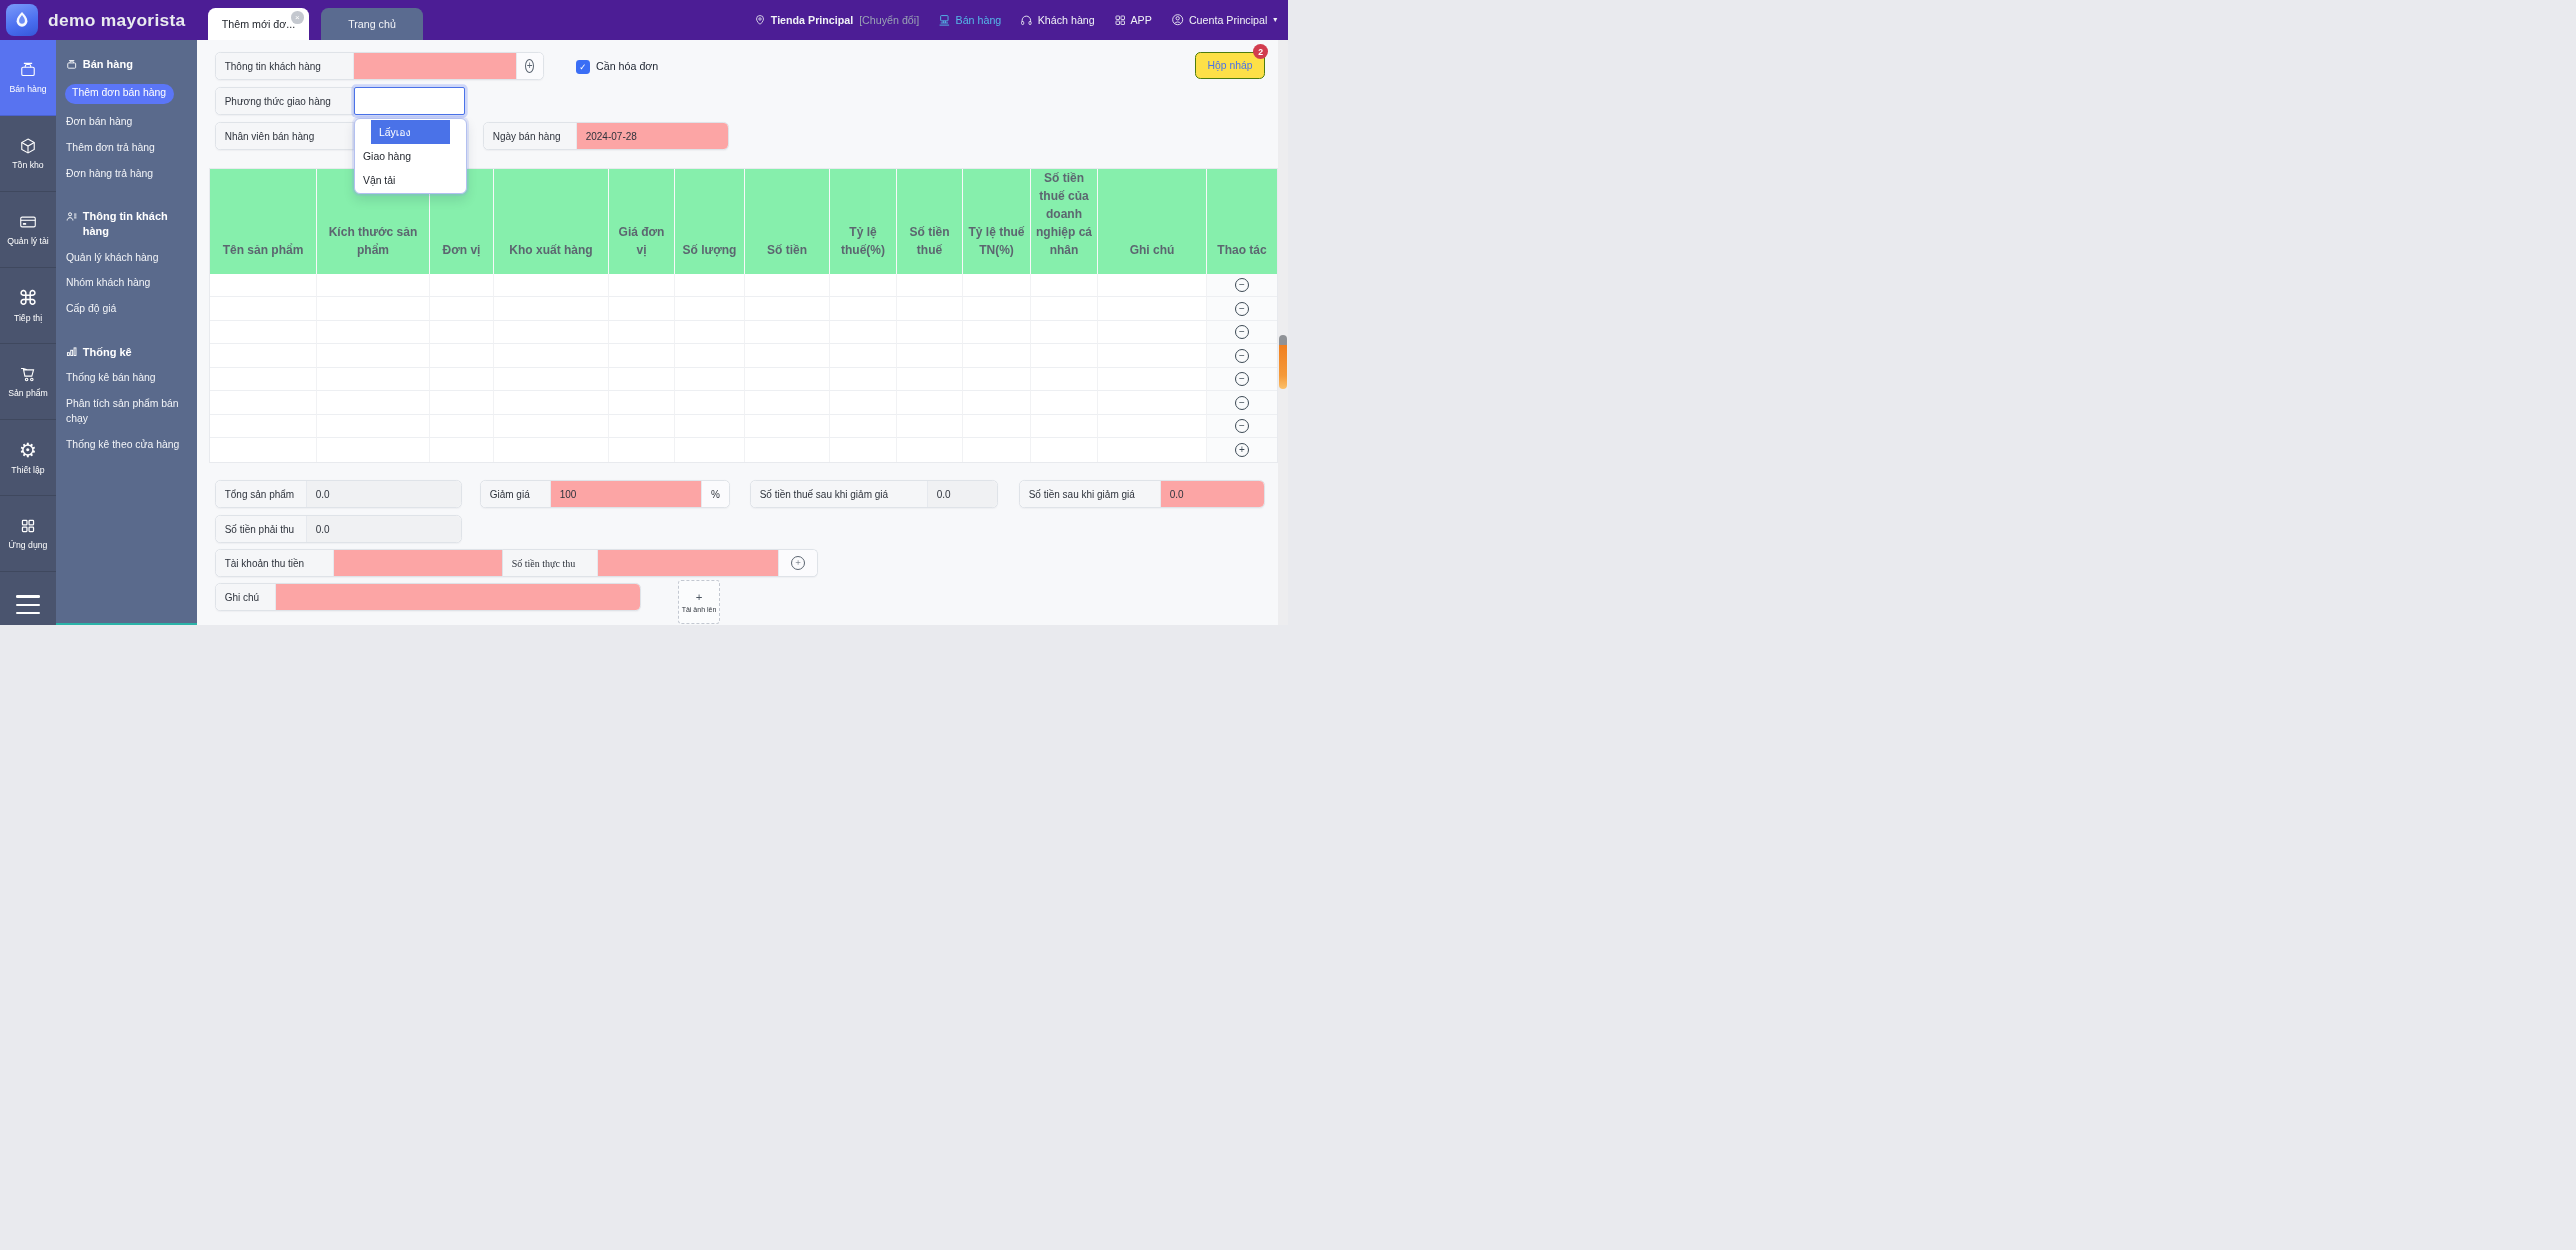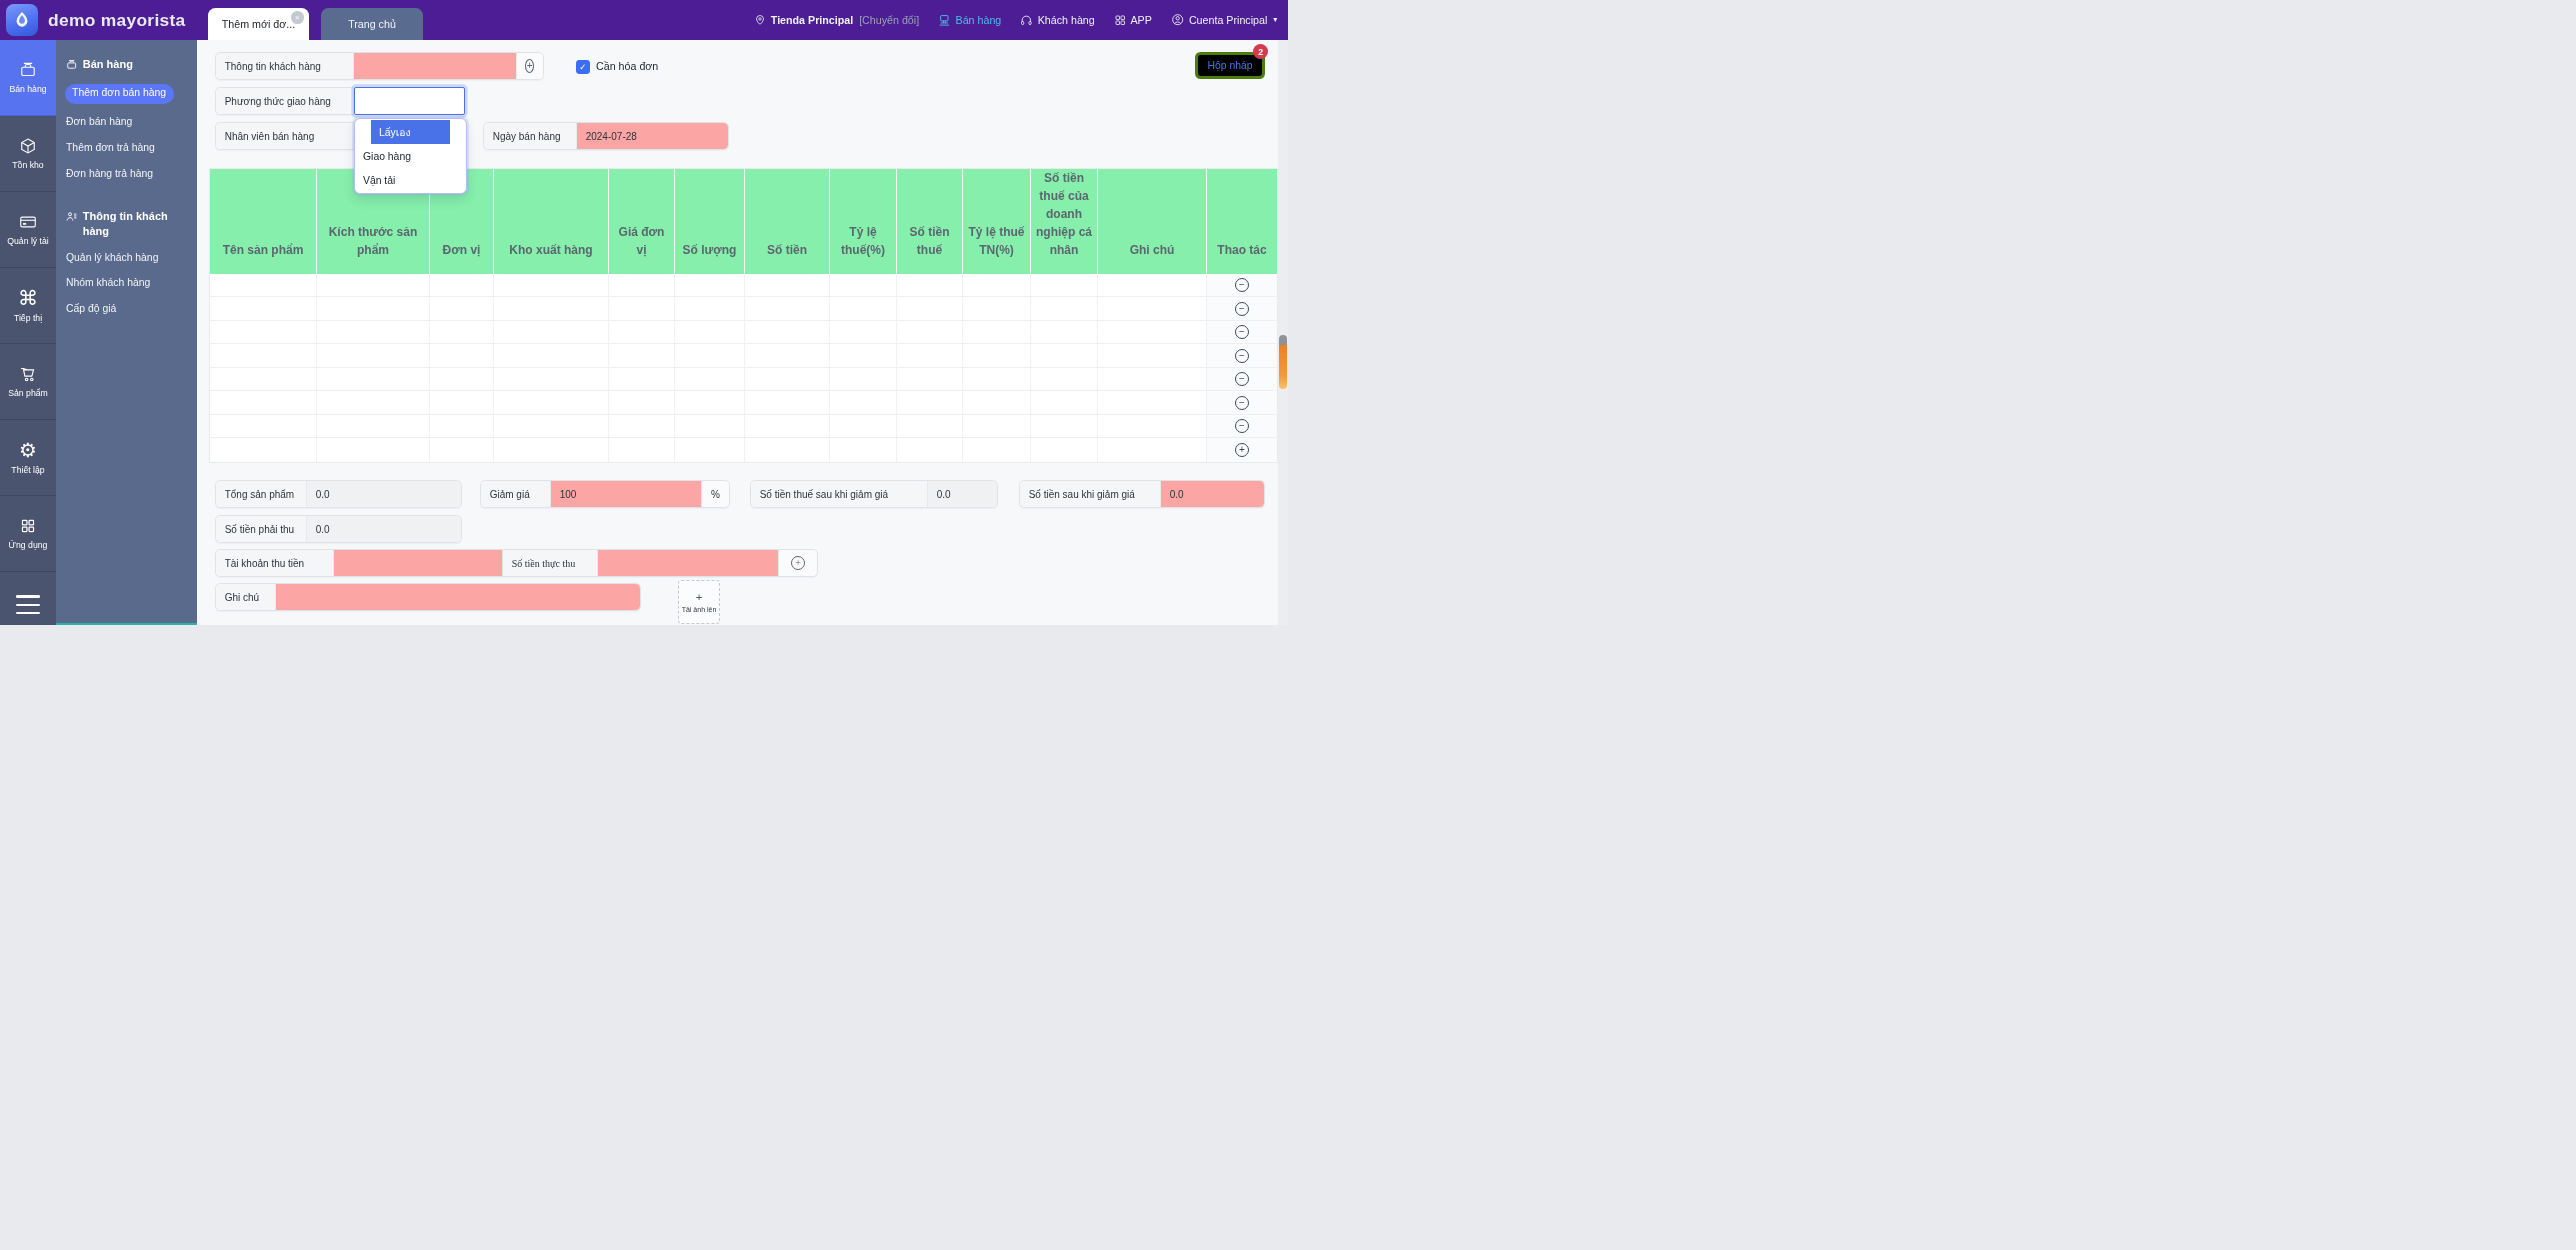--- a/index.html
+++ b/index.html
@@ -56,22 +56,22 @@
   .seg.ro  { background:#f0f1f3; flex:1; }
   .seg.sfx { border-left:0.7px solid #e6e9ee; background:#fbfbfd; justify-content:center; }
   .circ { width:14px; height:14px; border:1px solid #3d4a55; border-radius:50%; color:#3d4a55;
           display:inline-flex; align-items:center; justify-content:center; font-size:10px; line-height:1; }
   .circ.lite { color:#5a6470; border-color:#5a6470; }
 
   .checkbox { position:absolute; left:576px; top:60px; width:14px; height:14px; border-radius:3.4px; background:#3b6ef5;
               color:#fff; font-size:8.7px; display:flex; align-items:center; justify-content:center; }
   .checkbox-label { position:absolute; left:596px; top:60px; font-size:10.7px; color:#1d2430; }
 
-  .draft-btn { position:absolute; left:1195px; top:52px; width:70px; height:27px; border:3px solid #4d7c0f; border-radius:5.4px;
-               color:#4a72e8; font-size:10.4px; display:flex; align-items:center; justify-content:center; background:#000000; }
+  .draft-btn { position:absolute; left:1195px; top:52px; width:70px; height:27px; border:1px solid #4d7c0f; border-radius:5.4px;
+               color:#4a72e8; font-size:10.4px; display:flex; align-items:center; justify-content:center; background:#fde047; }
   .badge { position:absolute; left:1253px; top:44px; width:15.4px; height:15.4px; border-radius:50%; background:#d23c4e;
            color:#fff; font-size:8.7px; font-weight:bold; display:flex; align-items:center; justify-content:center; z-index:5; }
 
   .hl-input { position:absolute; left:354px; top:87px; width:111px; height:28px; background:#fff; border:1px solid #4a72e8;
               border-radius:2px; box-shadow:0 0 0 2.7px rgba(125,150,245,.33); z-index:14; }
   .dropdown { position:absolute; left:354px; top:118px; width:113px; height:76px; background:#fff; border:1.3px solid #b3c0f0;
               border-radius:6px; box-shadow:0 0 0 2px rgba(140,160,245,.22), 0 5.4px 12px rgba(20,30,60,.12);
               z-index:15; overflow:hidden; padding:1.3px 0; }
   .opt { height:24px; display:flex; align-items:center; padding:0 8px; font-size:10.4px; color:#23272e; }
   .opt.sel { background:#4a72e8; color:#fff; margin:0 16px; }
@@ -254,20 +254,35 @@
               <path d="M17 6.5h5M17 10.5h5M17 14.5h5"></path>
           </svg>
         </span>
         <span>Thông tin khách hàng</span>
       </div>
       <div class="menu-item">Quản lý khách hàng</div>
       <div class="menu-item">Nhóm khách hàng</div>
       <div class="menu-item">Cấp độ giá</div>
     </div>
 
+    <div class="group">
+      <div class="group-header">
+        <span class="gi">
+          <svg width="11.4" height="11.4" viewBox="0 0 24 24" fill="none" stroke="#fff" stroke-width="2">
+            <rect x="3" y="14" width="4" height="6"></rect>
+              <rect x="10" y="9" width="4" height="11"></rect>
+              <rect x="17" y="4" width="4" height="16"></rect>
+          </svg>
+        </span>
+        <span>Thống kê</span>
+      </div>
+      <div class="menu-item">Thống kê bán hàng</div>
+      <div class="menu-item">Phân tích sản phẩm bán chạy</div>
+      <div class="menu-item">Thống kê theo cửa hàng</div>
+    </div>
   </div>
   <div class="sidebar-strip"></div>
 
   <div class="seg-group" style="left:215px; top:52px; width:329px;">
     <div class="seg lbl" style="width:138px;">Thông tin khách hàng</div>
     <div class="seg val" style="width:163px;"></div>
     <div class="seg sfx" style="width:27.5px;">
       <span class="circ lite">+</span>
     </div>
   </div>

